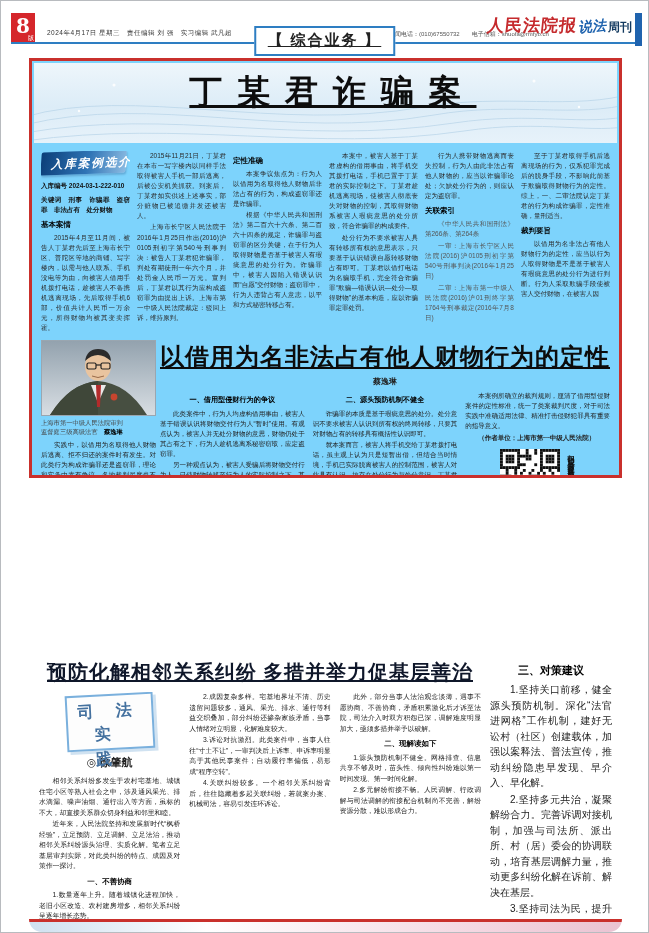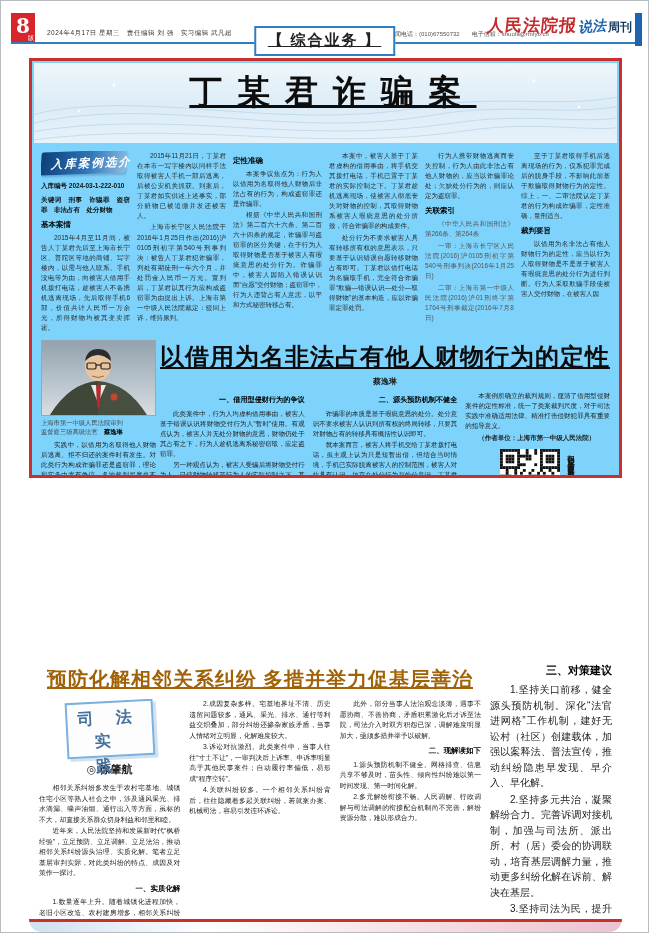--- a/index.html
+++ b/index.html
@@ -37,21 +37,21 @@
   .banner-title{position:relative;text-align:center;margin-top:7px;font-size:33px;font-weight:bold;
                 color:#0d0d0d;letter-spacing:.45em;text-indent:.45em;}
   .banner-sub{position:relative;text-align:center;margin-top:3px;font-size:12px;color:#1c1c1c;letter-spacing:1px;}
 
   .cols6{display:flex;gap:7px;padding:6px 9px 0;height:190px;}
   .cols6 .col{flex:1;min-width:0;overflow:hidden;font-size:6.5px;line-height:1.55;color:#2a2a2a;}
 
   
   .b-p{text-indent:2em;text-align:justify;margin:0 0 1px;}
   .b-h{font-weight:bold;font-size:1.15em;color:#000;margin:4px 0 2px;}
-  .b-hc{font-weight:bold;font-size:1.1em;color:#000;text-align:right;margin:4px 0 3px;}
+  .b-hc{font-weight:bold;font-size:1.1em;color:#000;text-align:center;margin:4px 0 3px;}
   .b-kv{font-weight:bold;color:#111;margin:0 0 4px;text-align:justify;}
   .b-ref{color:#555;margin:0 0 2px;text-indent:2em;text-align:justify;}
   .b-src{font-weight:bold;text-indent:2em;margin-top:2px;}
 
   .ribbon{position:relative;width:96%;height:23px;margin:0 0 7px;border-radius:2px;
           background:linear-gradient(100deg,#0b3e78 0%,#2f74b5 55%,#8cbbe2 100%);
           transform:rotate(-2deg) skewX(-6deg);box-shadow:1px 2px 2px rgba(60,110,160,.4);}
   .ribbon span{position:absolute;left:10px;top:4px;color:#fff;font-weight:bold;font-style:italic;
                font-size:11.5px;letter-spacing:2px;transform:skewX(6deg);white-space:nowrap;}
 
@@ -69,21 +69,21 @@
   .a2author{text-align:center;font-size:8px;font-weight:bold;margin:3px 0 4px;}
   .cols4{display:flex;gap:8px;flex:1;min-height:0;}
   .cols4 .col{flex:1;min-width:0;overflow:hidden;font-size:6.5px;line-height:1.55;}
   .qrwrap{display:flex;justify-content:center;align-items:flex-start;gap:5px;margin-top:6px;}
   .qrcap{writing-mode:vertical-rl;font-size:7px;font-weight:bold;letter-spacing:2px;color:#111;}
 
   
   .art3{position:absolute;left:28px;top:652px;width:593px;height:266px;padding:0 10px;overflow:hidden;}
   .a3flex{display:flex;gap:9px;height:100%;}
   .a3left{width:442px;flex:none;display:flex;flex-direction:column;}
-  .a3title{font-size:20px;font-weight:bold;text-align:center;letter-spacing:1px;color:#a16207;margin:13px 0 6px;}
+  .a3title{font-size:20px;font-weight:bold;text-align:center;letter-spacing:1px;color:#0f172a;margin:6px 0 6px;}
   .a3cols{display:flex;gap:9px;flex:1;min-height:0;}
   .a3cols .col{flex:1;min-width:0;overflow:hidden;font-size:6.8px;line-height:1.55;}
   .a3right{flex:1;min-width:0;overflow:hidden;font-size:10px;line-height:1.55;padding-top:5px;}
 
   .sflabel{position:relative;width:88px;height:56px;margin:2px auto 4px;border:2px solid #7ab0dd;
            background:#fdfdfd;transform:rotate(-3deg);box-shadow:3px 3px 0 rgba(150,190,225,.45);}
   .sflabel .sf1{position:absolute;left:10px;top:3px;font-size:16px;font-weight:bold;color:#44719f;letter-spacing:9px;}
   .sflabel .sf2{position:absolute;left:26px;top:26px;font-size:16px;font-weight:bold;color:#44719f;letter-spacing:9px;}
   .a3author{text-align:center;font-size:11px;font-weight:bold;color:#222;margin:2px 0 5px;}
 
@@ -428,21 +428,21 @@
         <div class="a3cols">
           <div class="col">
             <div class="sflabel">
               <span class="sf1">司 法</span>
               <span class="sf2">实 践</span>
             </div>
             <div class="a3author">◎ 徐肇航</div>
             <div>
                 <div class="b-p">相邻关系纠纷多发生于农村宅基地、城镇住宅小区等熟人社会之中，涉及通风采光、排水滴漏、噪声油烟、通行出入等方面，虽标的不大，却直接关系群众切身利益和邻里和睦。</div>
                 <div class="b-p">近年来，人民法院坚持和发展新时代“枫桥经验”，立足预防、立足调解、立足法治，推动相邻关系纠纷源头治理、实质化解。笔者立足基层审判实际，对此类纠纷的特点、成因及对策作一探讨。</div>
-                <div class="b-hc">一、实质化解</div>
+                <div class="b-hc">一、不善协商</div>
                 <div class="b-p">1.数量逐年上升。随着城镇化进程加快，老旧小区改造、农村建房增多，相邻关系纠纷呈逐年增长态势。</div>
               </div>
           </div>
           <div class="col">
               <div class="b-p">2.成因复杂多样。宅基地界址不清、历史遗留问题较多，通风、采光、排水、通行等利益交织叠加，部分纠纷还掺杂家族矛盾，当事人情绪对立明显，化解难度较大。</div>
               <div class="b-p">3.诉讼对抗激烈。此类案件中，当事人往往“寸土不让”，一审判决后上诉率、申诉率明显高于其他民事案件；自动履行率偏低，易形成“程序空转”。</div>
               <div class="b-p">4.关联纠纷较多。一个相邻关系纠纷背后，往往隐藏着多起关联纠纷，若就案办案、机械司法，容易引发连环诉讼。</div>
             </div>
           <div class="col">
               <div class="b-p">此外，部分当事人法治观念淡薄，遇事不愿协商、不善协商，矛盾积累激化后才诉至法院，司法介入时双方积怨已深，调解难度明显加大，亟须多措并举予以破解。</div>

